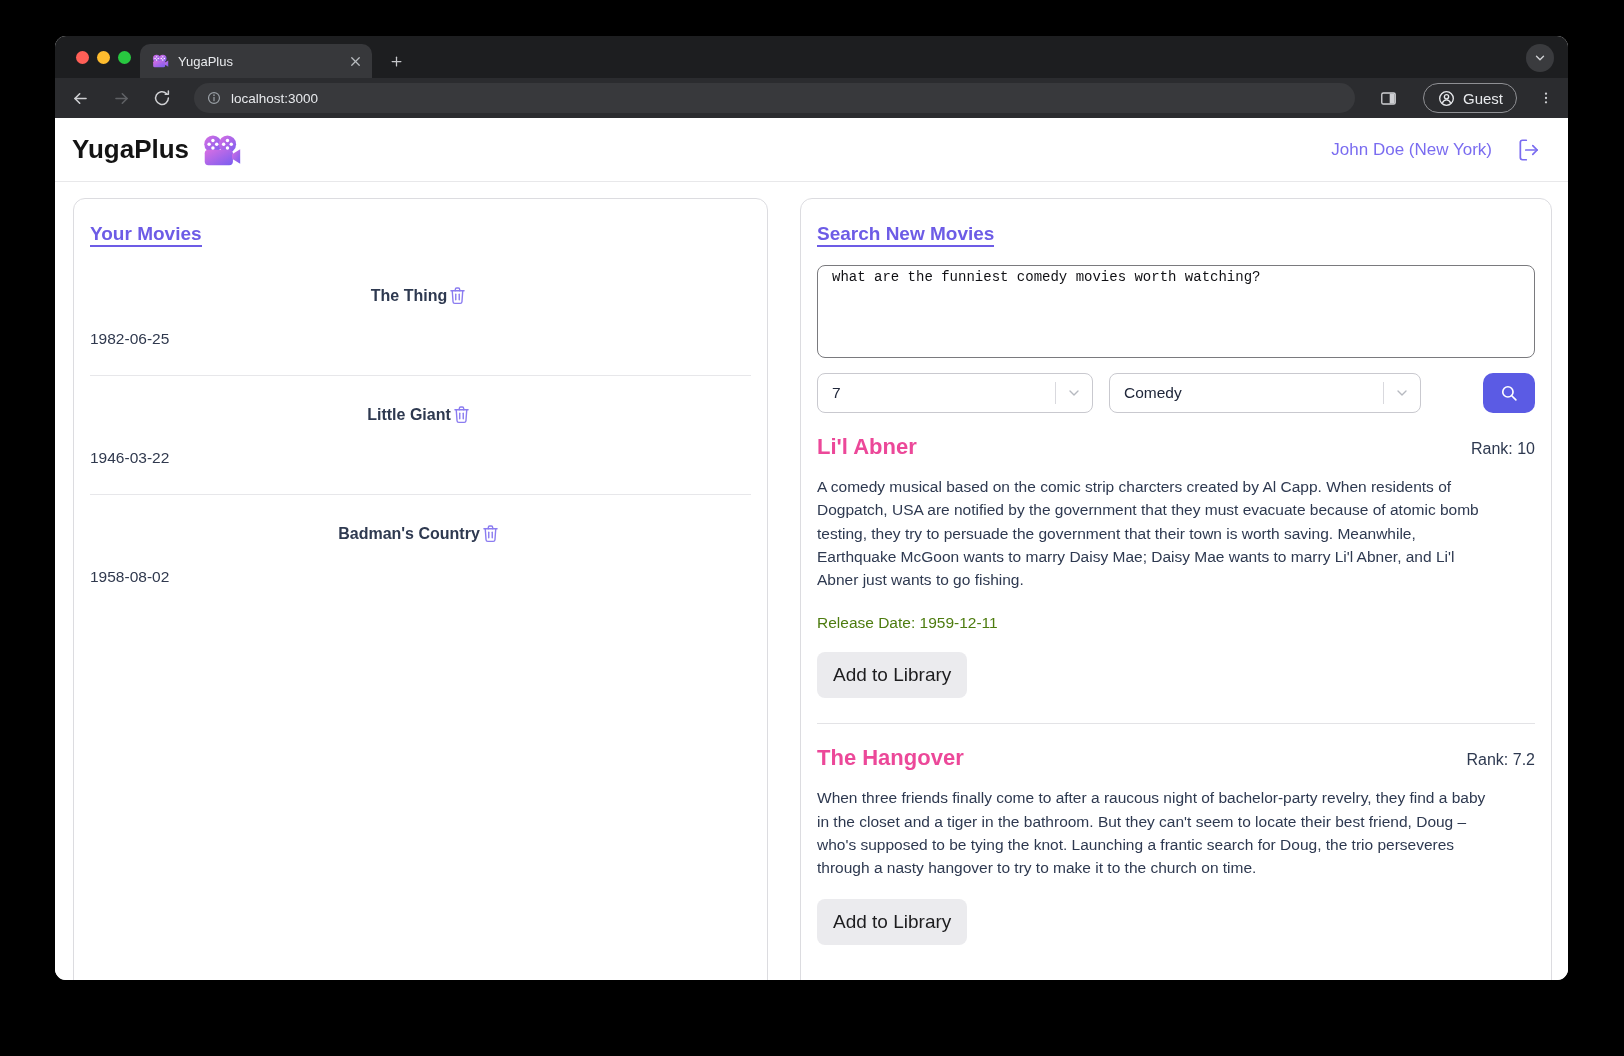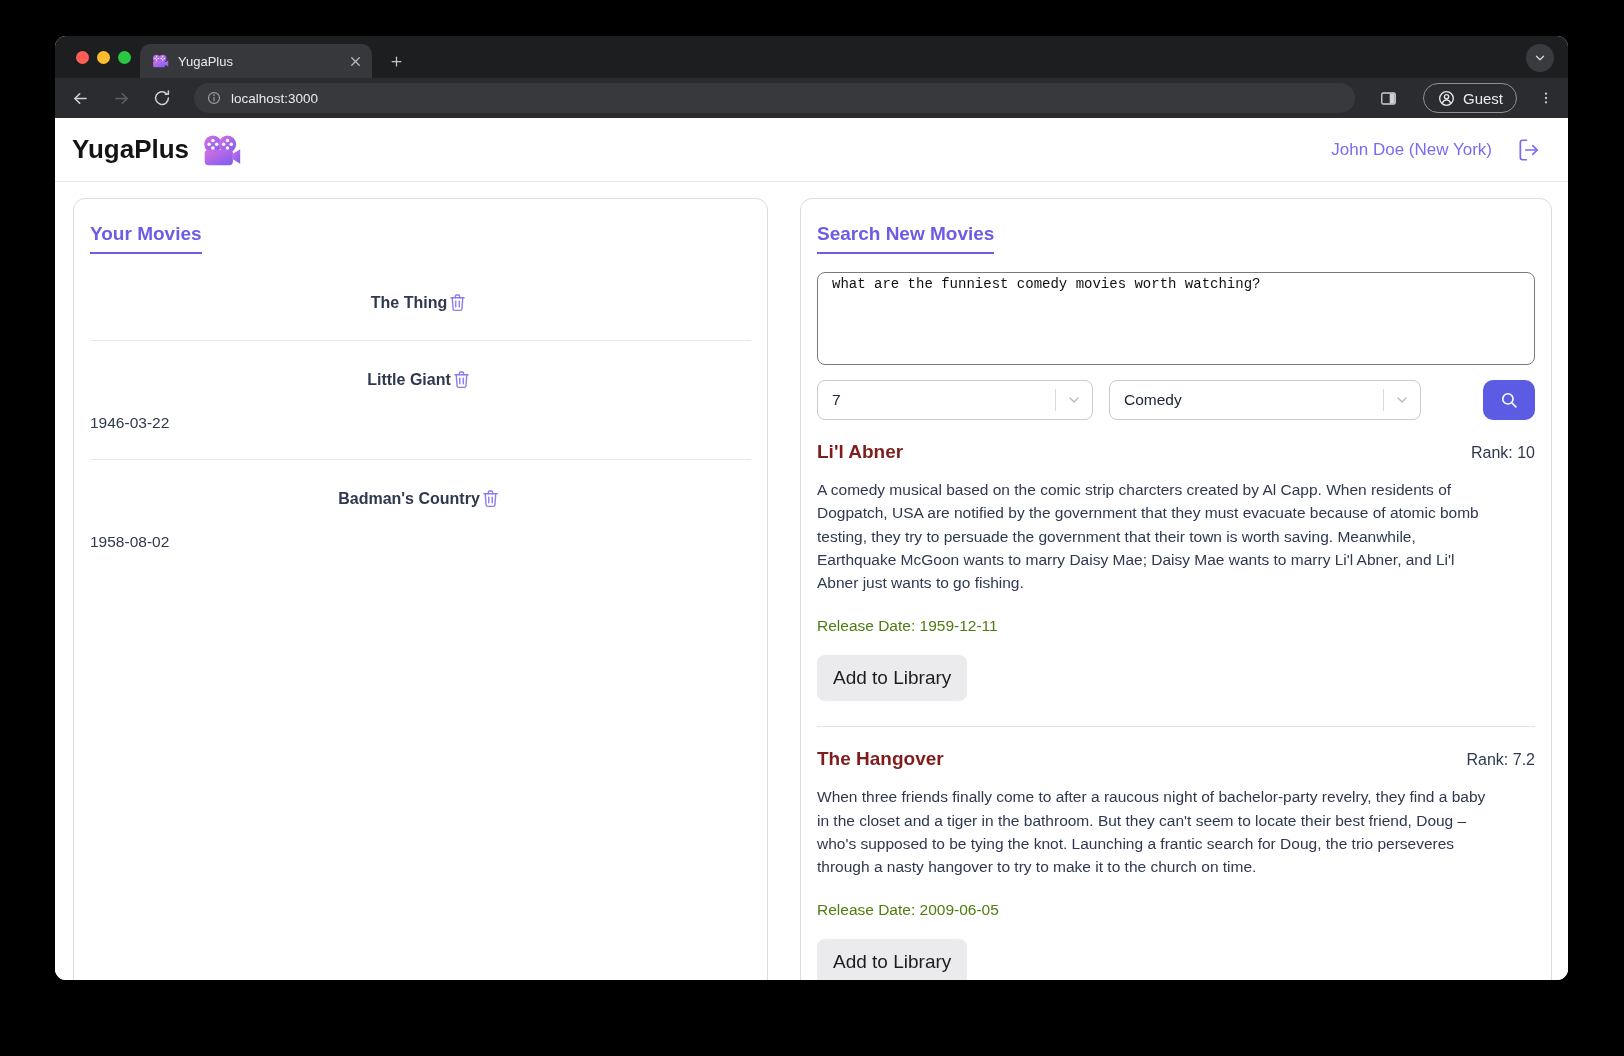--- a/index.html
+++ b/index.html
@@ -51,21 +51,21 @@
   .user-name { color:#7a6cf0; font-size:17px; }
   .logout-btn { margin-left:24px; margin-right:6px; }
 
   .main { display:flex; align-items:flex-start; padding:16px 16px 0 18px; gap:32px; }
   .card { border:1px solid #dcdce0; border-radius:12px; background:#fff; padding:18px 16px; height:840px; }
   .card-left { width:695px; flex:none; }
   .card-right { flex:1; }
 
   .section-title {
     display:inline-block; margin:6px 0 10px; color:#6d5ce6; font-size:19px; font-weight:bold;
-    border-bottom:2px solid #6d5ce6; padding-bottom:7px;
+    border-bottom:2px solid #6d5ce6; 
   }
 
   
   .movie-head { display:flex; justify-content:center; align-items:center; margin-top:28px; padding-right:2px; }
   .movie-title { font-size:16px; font-weight:bold; color:#2e3950; }
   .movie-date { margin-top:24px; font-size:15.5px; color:#30394e; }
   .list-divider { border:none; border-top:1px solid #e7e7ea; margin:27px 0 0; }
 
   
   .query-box {
@@ -76,21 +76,21 @@
   .controls { display:flex; align-items:center; margin-top:11px; }
   .select { height:40px; border:1px solid #c9c9cf; border-radius:8px; display:flex; align-items:center; padding-left:14px; background:#fff; }
   .select-rank { width:276px; }
   .select-genre { width:312px; margin-left:16px; }
   .select-value { flex:1; font-size:15.5px; color:#20273a; }
   .select-divider { width:1px; height:22px; background:#d9d9de; }
   .select-chev { width:36px; display:flex; align-items:center; justify-content:center; }
   .search-btn { margin-left:auto; width:52px; height:40px; background:#5b5be4; border:none; border-radius:10px; display:flex; align-items:center; justify-content:center; }
 
   .result-head { display:flex; justify-content:space-between; align-items:baseline; margin-top:21px; }
-  .result-title { font-size:19px; font-weight:bold; color:#7f1d1d; }
+  .result-title { font-size:22px; font-weight:bold; color:#ec4899; }
   .result-rank { font-size:16px; color:#2e3950; }
   .result-desc { margin:15px 0 0; font-size:15.5px; line-height:1.5; color:#2e3950; max-width:680px; }
   .result-release { margin-top:23px; font-size:15.5px; color:#4d7c0f; }
   .add-btn { margin-top:20px; background:#ebebee; border:none; border-radius:8px; padding:12px 16px; font-size:19px; color:#1d1d1f; font-family:"Liberation Sans",sans-serif; }
   .result-divider { border:none; border-top:1px solid #e3e3e6; margin:25px 0 0; }
 </style>
 </head>
 <body>
 
 <div class="window">
@@ -247,20 +247,21 @@
             <button class="icon-btn">
               <svg width="21" height="21" viewBox="0 0 24 24" fill="none" stroke="#8b7cf0" stroke-width="1.6" stroke-linecap="round" stroke-linejoin="round">
                   <path d="M4.5 6.5h15"></path>
                   <path d="M9.5 6.5V5a1.6 1.6 0 0 1 1.6-1.6h1.8A1.6 1.6 0 0 1 14.5 5v1.5"></path>
                   <path d="M18 6.5l-.9 12.6a2 2 0 0 1-2 1.9H8.9a2 2 0 0 1-2-1.9L6 6.5"></path>
                   <line x1="10" y1="10.5" x2="10" y2="16.8"></line>
                   <line x1="14" y1="10.5" x2="14" y2="16.8"></line>
                 </svg>
             </button>
           </div>
+          <div class="movie-date">1982-06-25</div>
           <hr class="list-divider">
         </div>
 
         <div>
           <div class="movie-head">
             <span class="movie-title">Little Giant</span>
             <button class="icon-btn">
               <svg width="21" height="21" viewBox="0 0 24 24" fill="none" stroke="#8b7cf0" stroke-width="1.6" stroke-linecap="round" stroke-linejoin="round">
                   <path d="M4.5 6.5h15"></path>
                   <path d="M9.5 6.5V5a1.6 1.6 0 0 1 1.6-1.6h1.8A1.6 1.6 0 0 1 14.5 5v1.5"></path>
@@ -337,21 +338,20 @@
           <hr class="result-divider">
         </div>
 
         
         <div>
           <div class="result-head">
             <span class="result-title">The Hangover</span>
             <span class="result-rank">Rank: 7.2</span>
           </div>
           <p class="result-desc">When three friends finally come to after a raucous night of bachelor-party revelry, they find a baby in the closet and a tiger in the bathroom. But they can't seem to locate their best friend, Doug – who's supposed to be tying the knot. Launching a frantic search for Doug, the trio perseveres through a nasty hangover to try to make it to the church on time.</p>
-          <div class="result-release">Release Date: 2009-06-05</div>
           <button class="add-btn">Add to Library</button>
           
         </div>
 
       </section>
     </div>
   </div>
 </div>
 
 </body></html>

